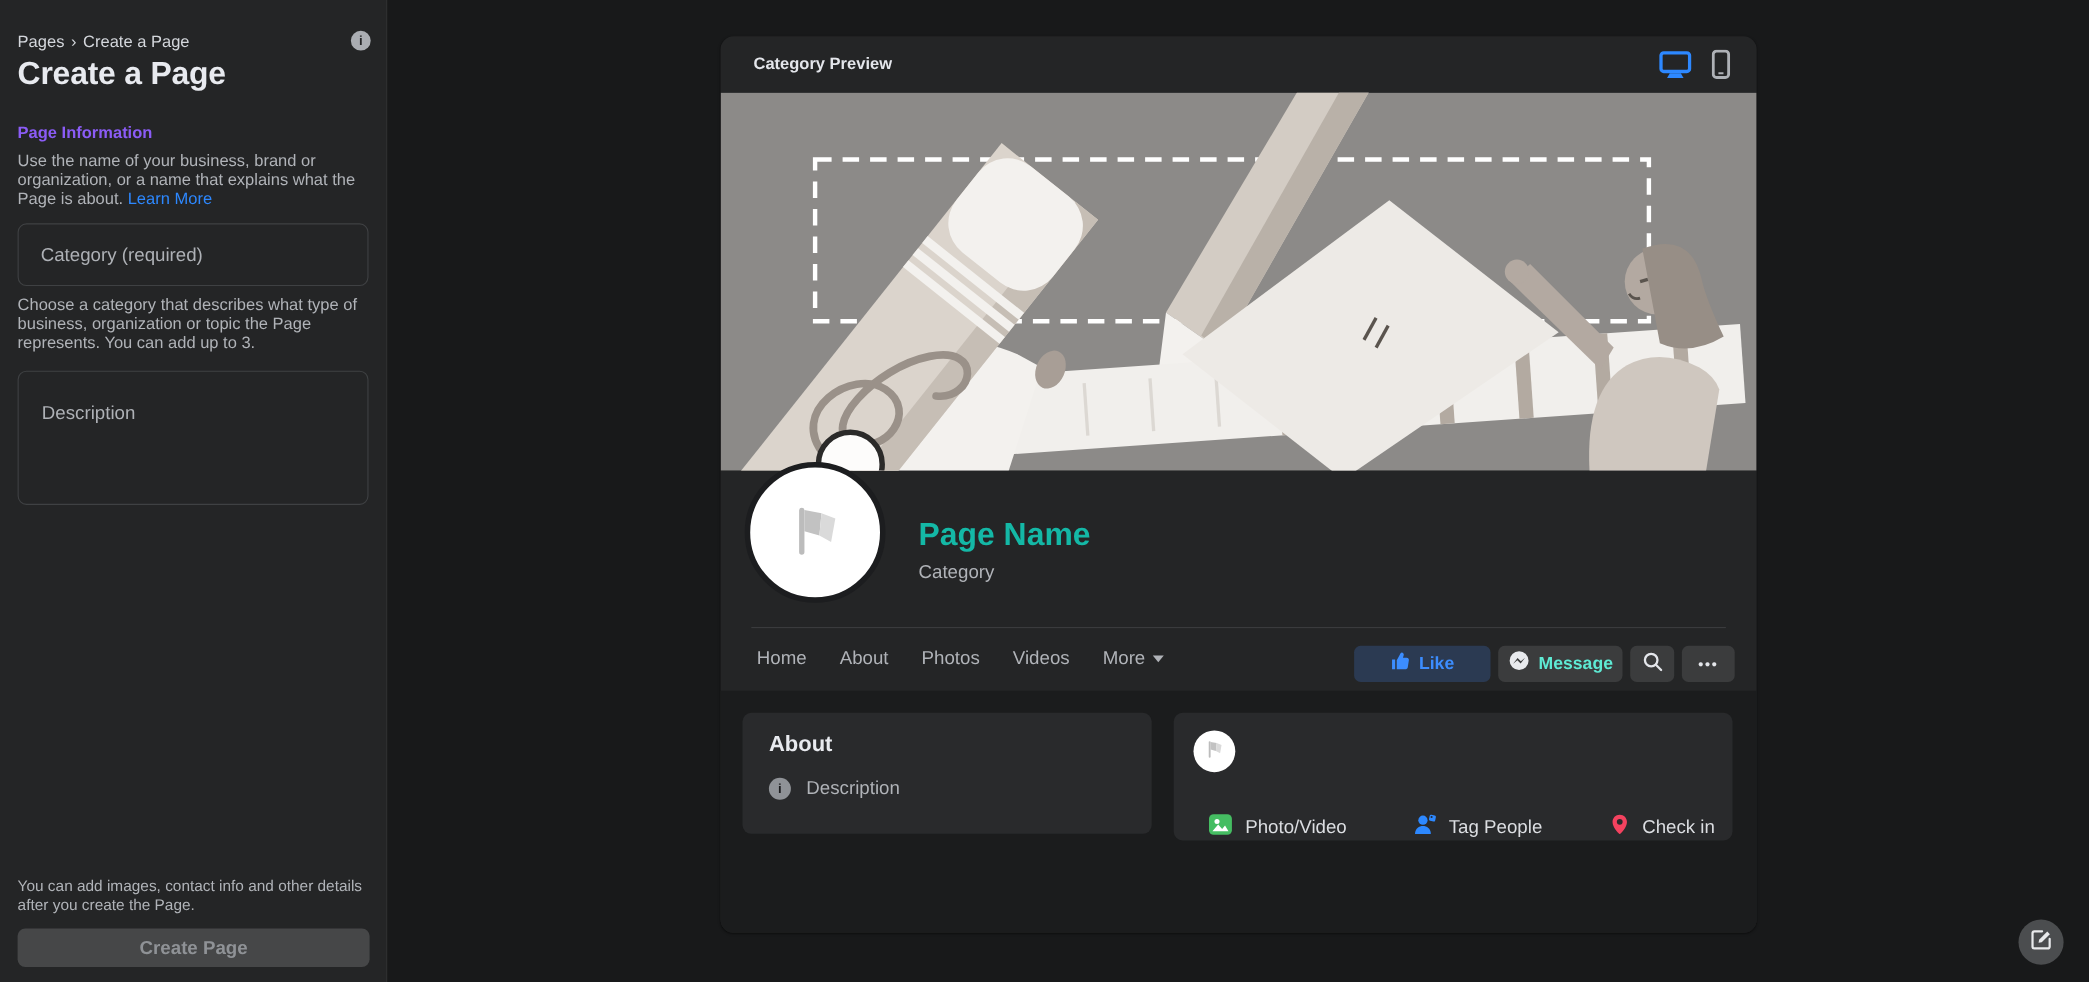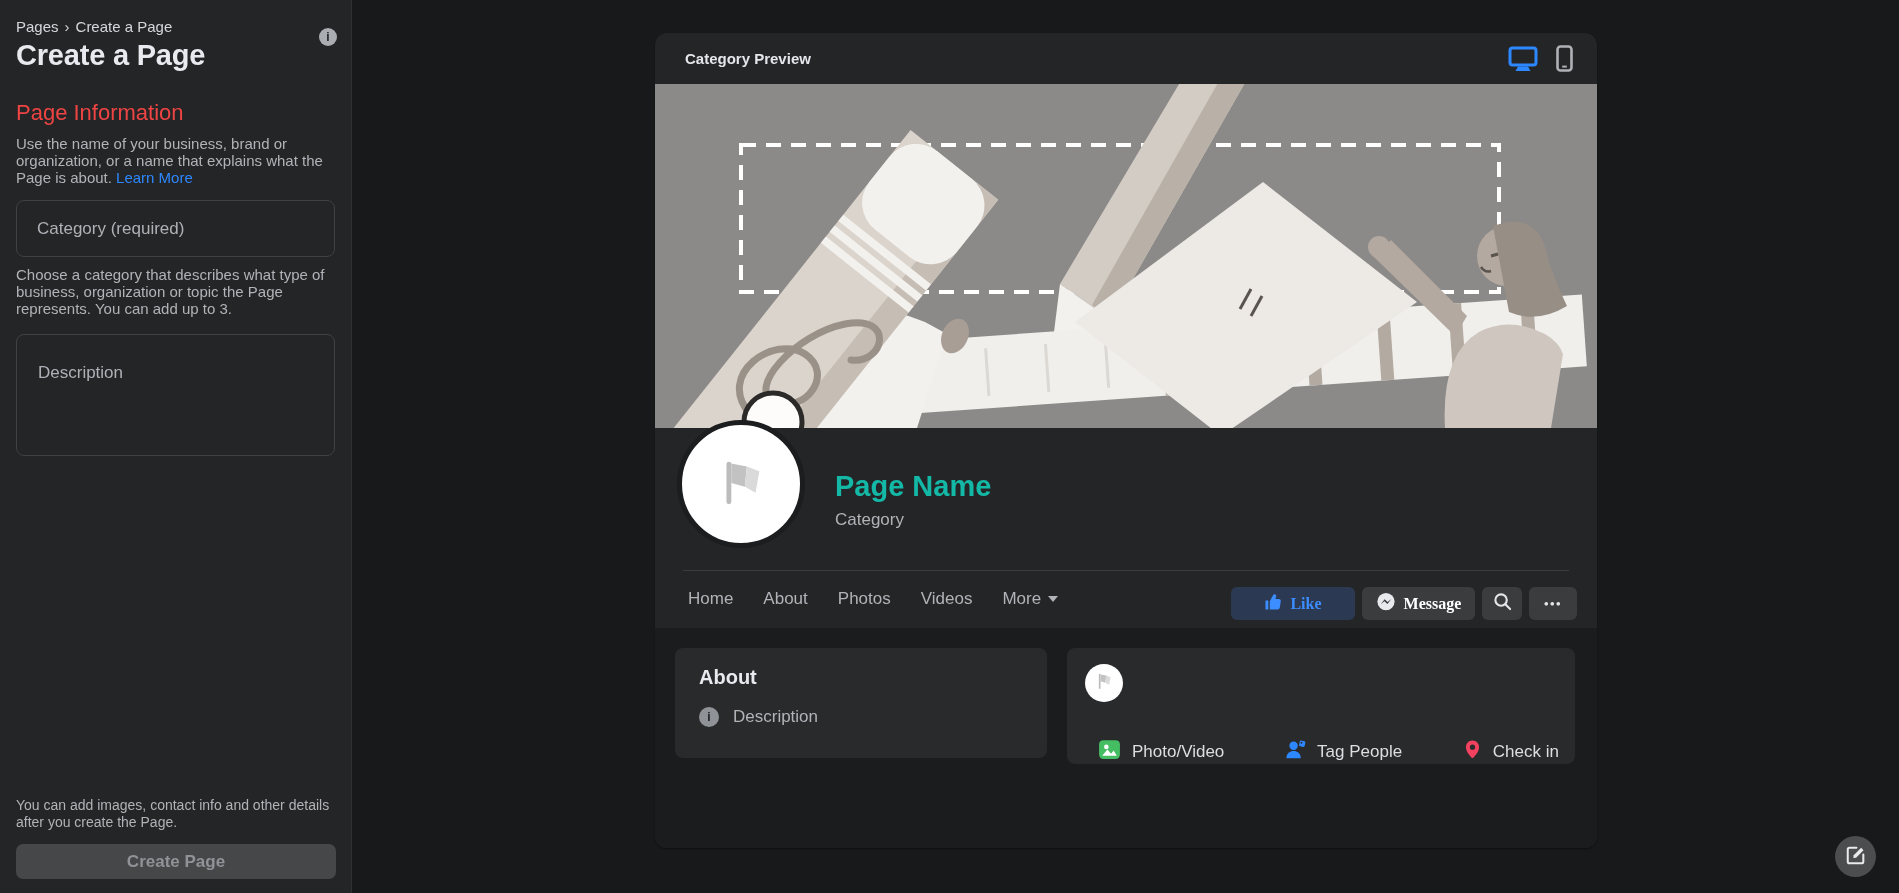--- a/index.html
+++ b/index.html
@@ -5,31 +5,31 @@
   html,body{margin:0;padding:0;background:#18191a;}
   *{box-sizing:border-box;}
   .screen{
     position:relative;width:1899px;height:893px;overflow:hidden;
     background:#18191a;color:#e4e6eb;
     font-family:"Liberation Sans","DejaVu Sans",sans-serif;
   }
   
   .sidebar{
     position:absolute;left:0;top:0;width:352px;height:893px;
-    background:#242526;border-right:1px solid #2f3031;padding:18px 16px 0 16px;
+    background:#242526;border-right:1px solid #2f3031;padding:30px 16px 0 16px;
   }
   .breadcrumb{font-size:15px;color:#d4d7dc;display:flex;gap:6px;align-items:center;}
   .breadcrumb .crumb{cursor:default;}
   .page-title{margin-top:4px;font-size:29px;font-weight:bold;color:#e8eaef;letter-spacing:-.2px;}
   .info-btn{
     position:absolute;top:28px;right:14px;width:18px;height:18px;border-radius:50%;
     background:#aaadb2;color:#242526;font-size:12px;font-weight:bold;
     display:flex;align-items:center;justify-content:center;line-height:1;
   }
-  .section-heading{margin-top:28px;font-size:22px;font-weight:normal;color:#ef4444;}
+  .section-heading{margin-top:28px;font-size:15px;font-weight:bold;color:#8b5cf6;}
   .input-focused{
     position:relative;margin-top:13px;height:58px;border-radius:10px;
     border:2px solid #2586ff;background:#232425;
     box-shadow:inset 0 0 0 1px #eef1f5;
   }
   .input-focused .float-label{position:absolute;top:10px;left:15px;font-size:15px;color:#3a86ff;}
   .helper{margin-top:9px;font-size:15px;line-height:17px;color:#b0b3b8;width:322px;}
   .helper .link{color:#2d88ff;cursor:pointer;}
   .input-plain{
     margin-top:14px;height:57px;border-radius:8px;border:1px solid #3f4143;
@@ -58,25 +58,25 @@
   .avatar{
     position:absolute;left:22px;top:387px;width:128px;height:128px;border-radius:50%;
     background:#ffffff;border:5px solid #1c1d1f;display:flex;align-items:center;justify-content:center;
   }
   .page-name{position:absolute;left:180px;top:437px;font-size:29px;font-weight:bold;color:#14b8a6;}
   .page-category{position:absolute;left:180px;top:477px;font-size:17px;color:#b0b3b8;}
   .tabs-divider{position:absolute;left:28px;right:28px;top:537px;border-top:1px solid #3a3b3d;}
   .tabs{position:absolute;left:33px;top:545px;height:42px;display:flex;align-items:center;gap:30px;}
   .tab{font-size:17px;font-weight:500;color:#b0b3b8;display:flex;align-items:center;gap:7px;cursor:pointer;}
   .caret{width:0;height:0;border-left:5px solid transparent;border-right:5px solid transparent;border-top:6px solid #b0b3b8;display:inline-block;}
-  .head-actions{position:absolute;right:20px;top:554px;height:33px;display:flex;gap:7px;align-items:center;font-family:Liberation Serif, serif;}
+  .head-actions{position:absolute;right:20px;top:554px;height:33px;display:flex;gap:7px;align-items:center;}
   .btn{height:33px;border-radius:6px;display:flex;align-items:center;justify-content:center;gap:8px;
        font-size:16px;font-weight:bold;cursor:pointer;}
   .btn-like{width:124px;background:#2b3a52;color:#3c8dff;}
-  .btn-message{width:113px;background:#3b3c3d;color:#ffffff;}
+  .btn-message{width:113px;background:#3b3c3d;color:#5eead4;}
   .btn-search{width:40px;background:#3b3c3d;}
   .btn-more{width:48px;background:#3b3c3d;color:#e4e6eb;font-size:13px;letter-spacing:1.5px;font-weight:bold;}
   .lower{position:absolute;left:0;right:0;top:595px;bottom:0;background:#1b1c1d;border-radius:0 0 12px 12px;}
   .about-card{position:absolute;left:20px;top:20px;width:372px;height:110px;background:#292a2c;border-radius:8px;padding:18px 24px;}
   .about-card .about-title{font-size:20px;font-weight:bold;color:#e8eaef;}
   .about-row{margin-top:18px;display:flex;align-items:center;gap:14px;}
   .about-info-icon{width:20px;height:20px;border-radius:50%;background:#8f9297;color:#1c1d1f;
        font-size:12px;font-weight:bold;display:flex;align-items:center;justify-content:center;line-height:1;}
   .about-row .lbl{font-size:17px;color:#b0b3b8;}
   .composer{position:absolute;left:412px;top:20px;width:508px;height:116px;background:#292a2c;border-radius:8px;}

